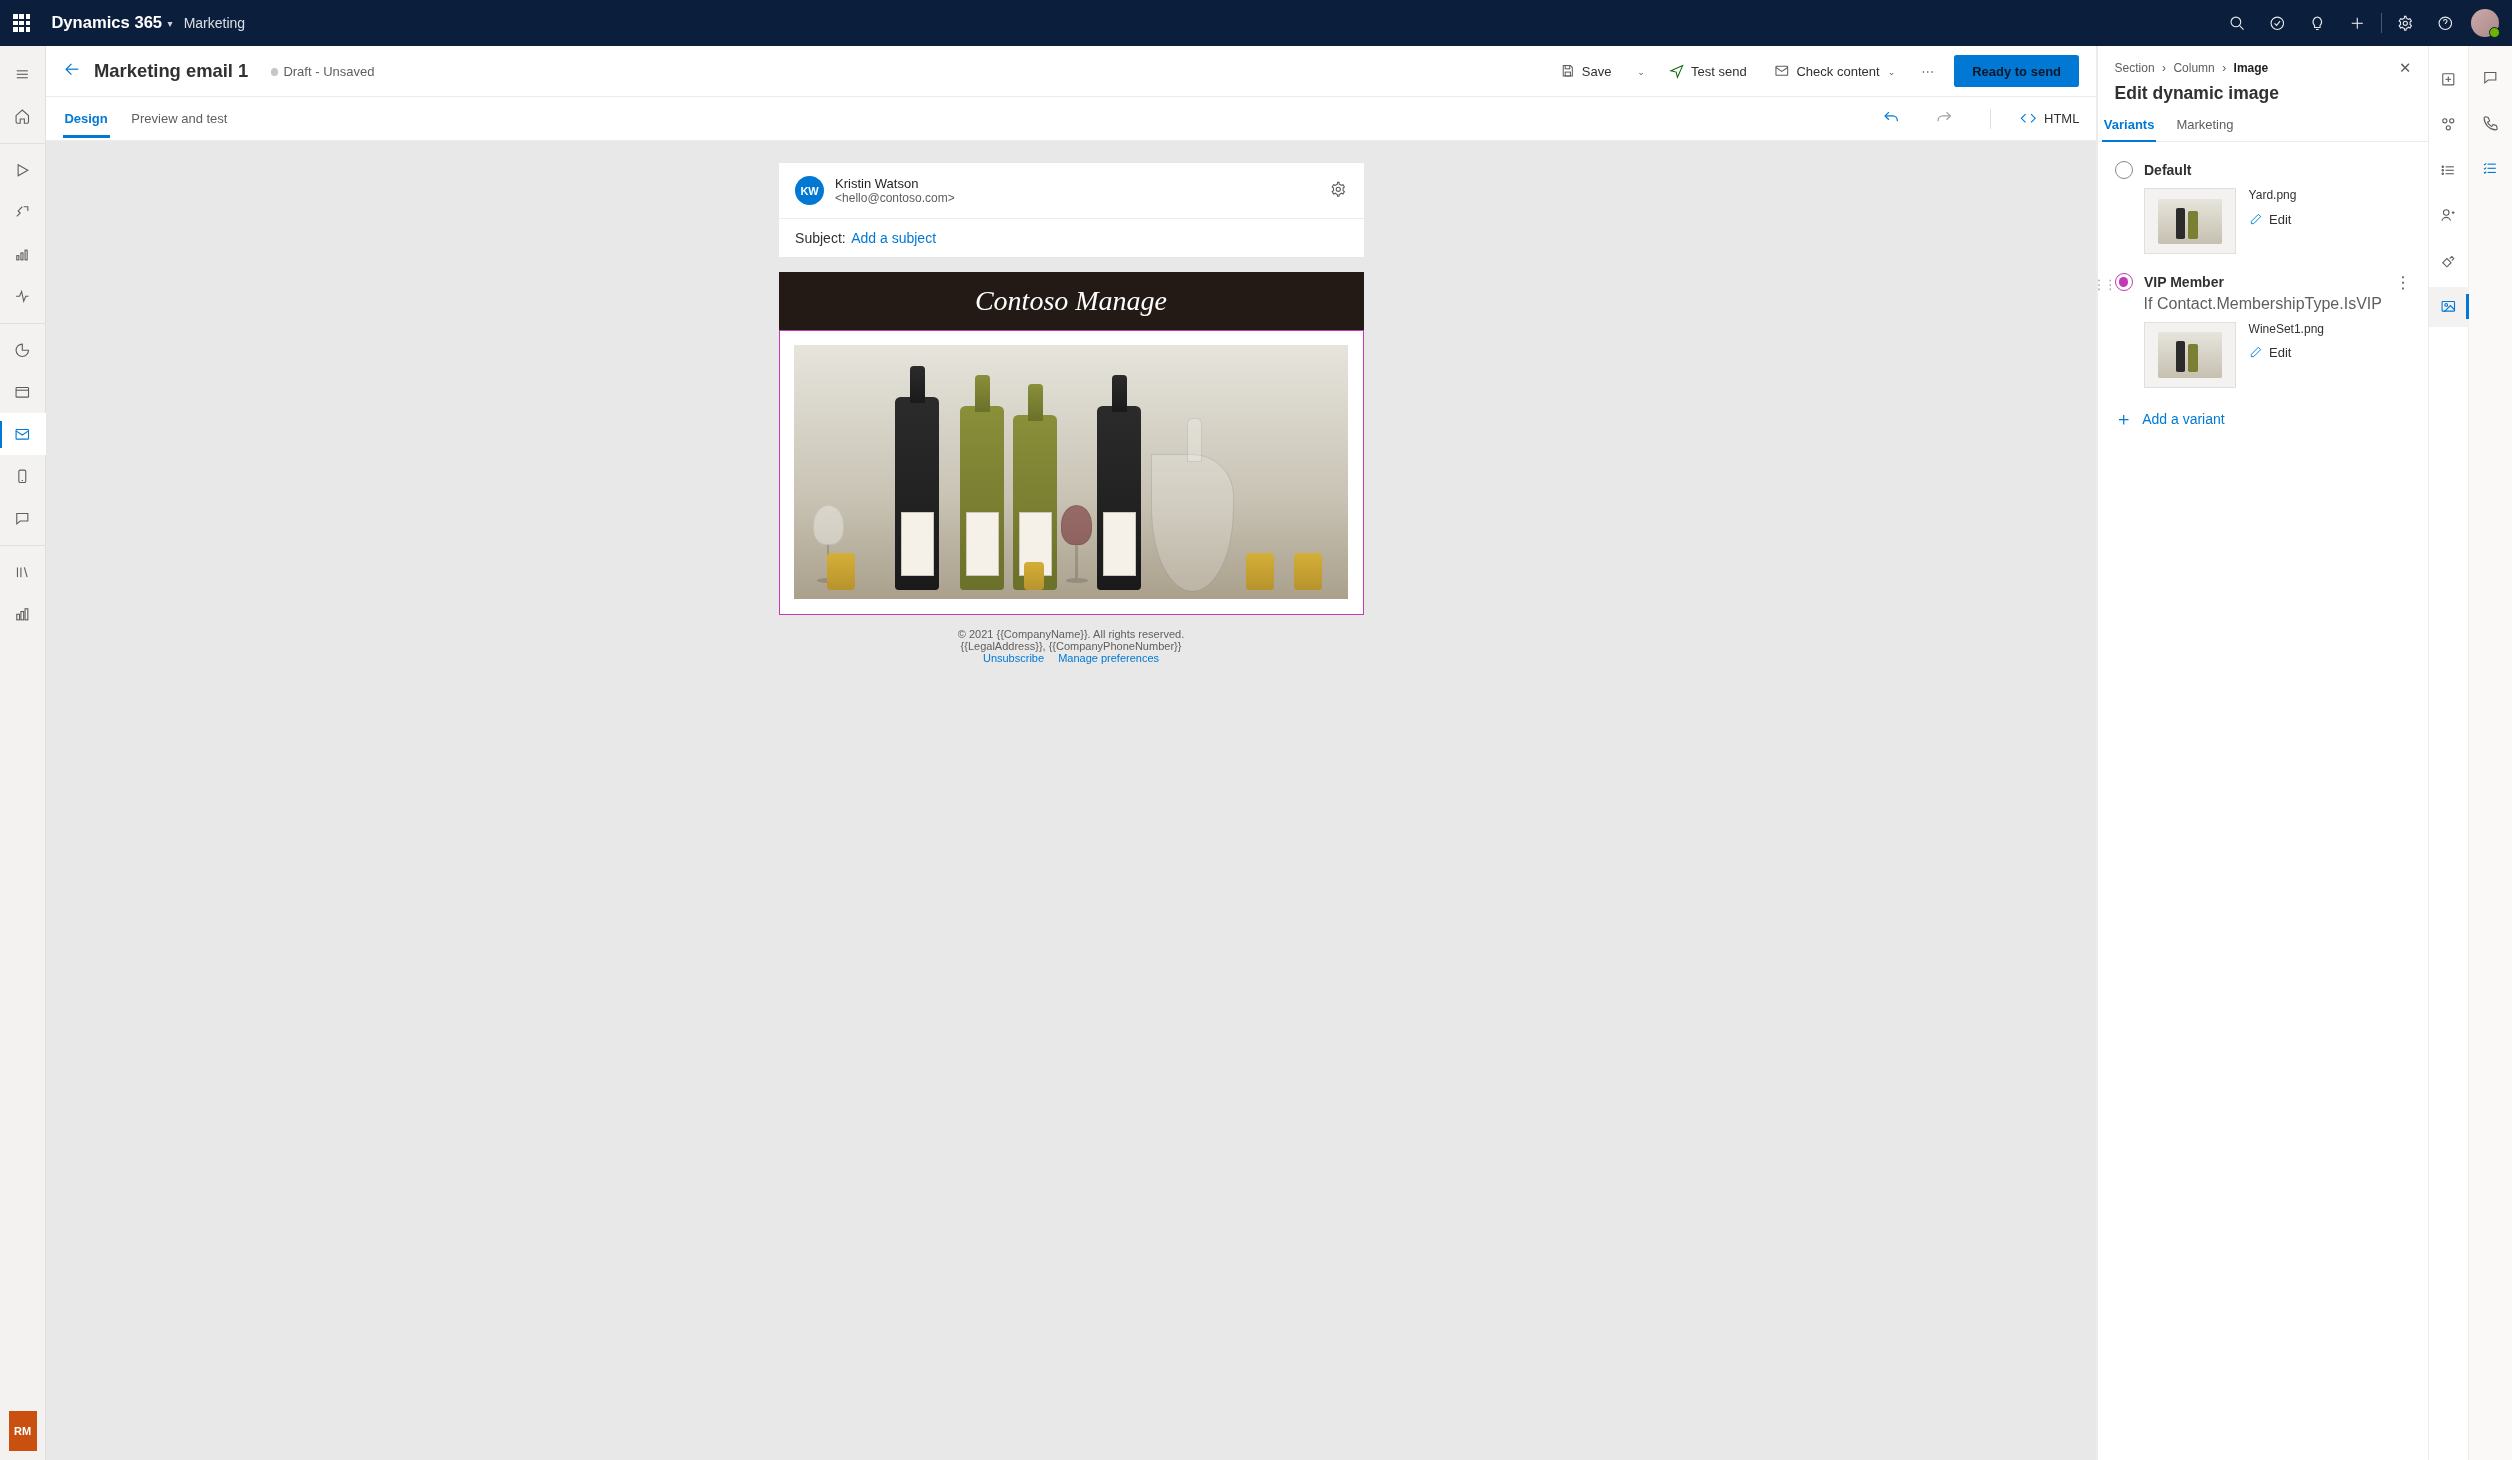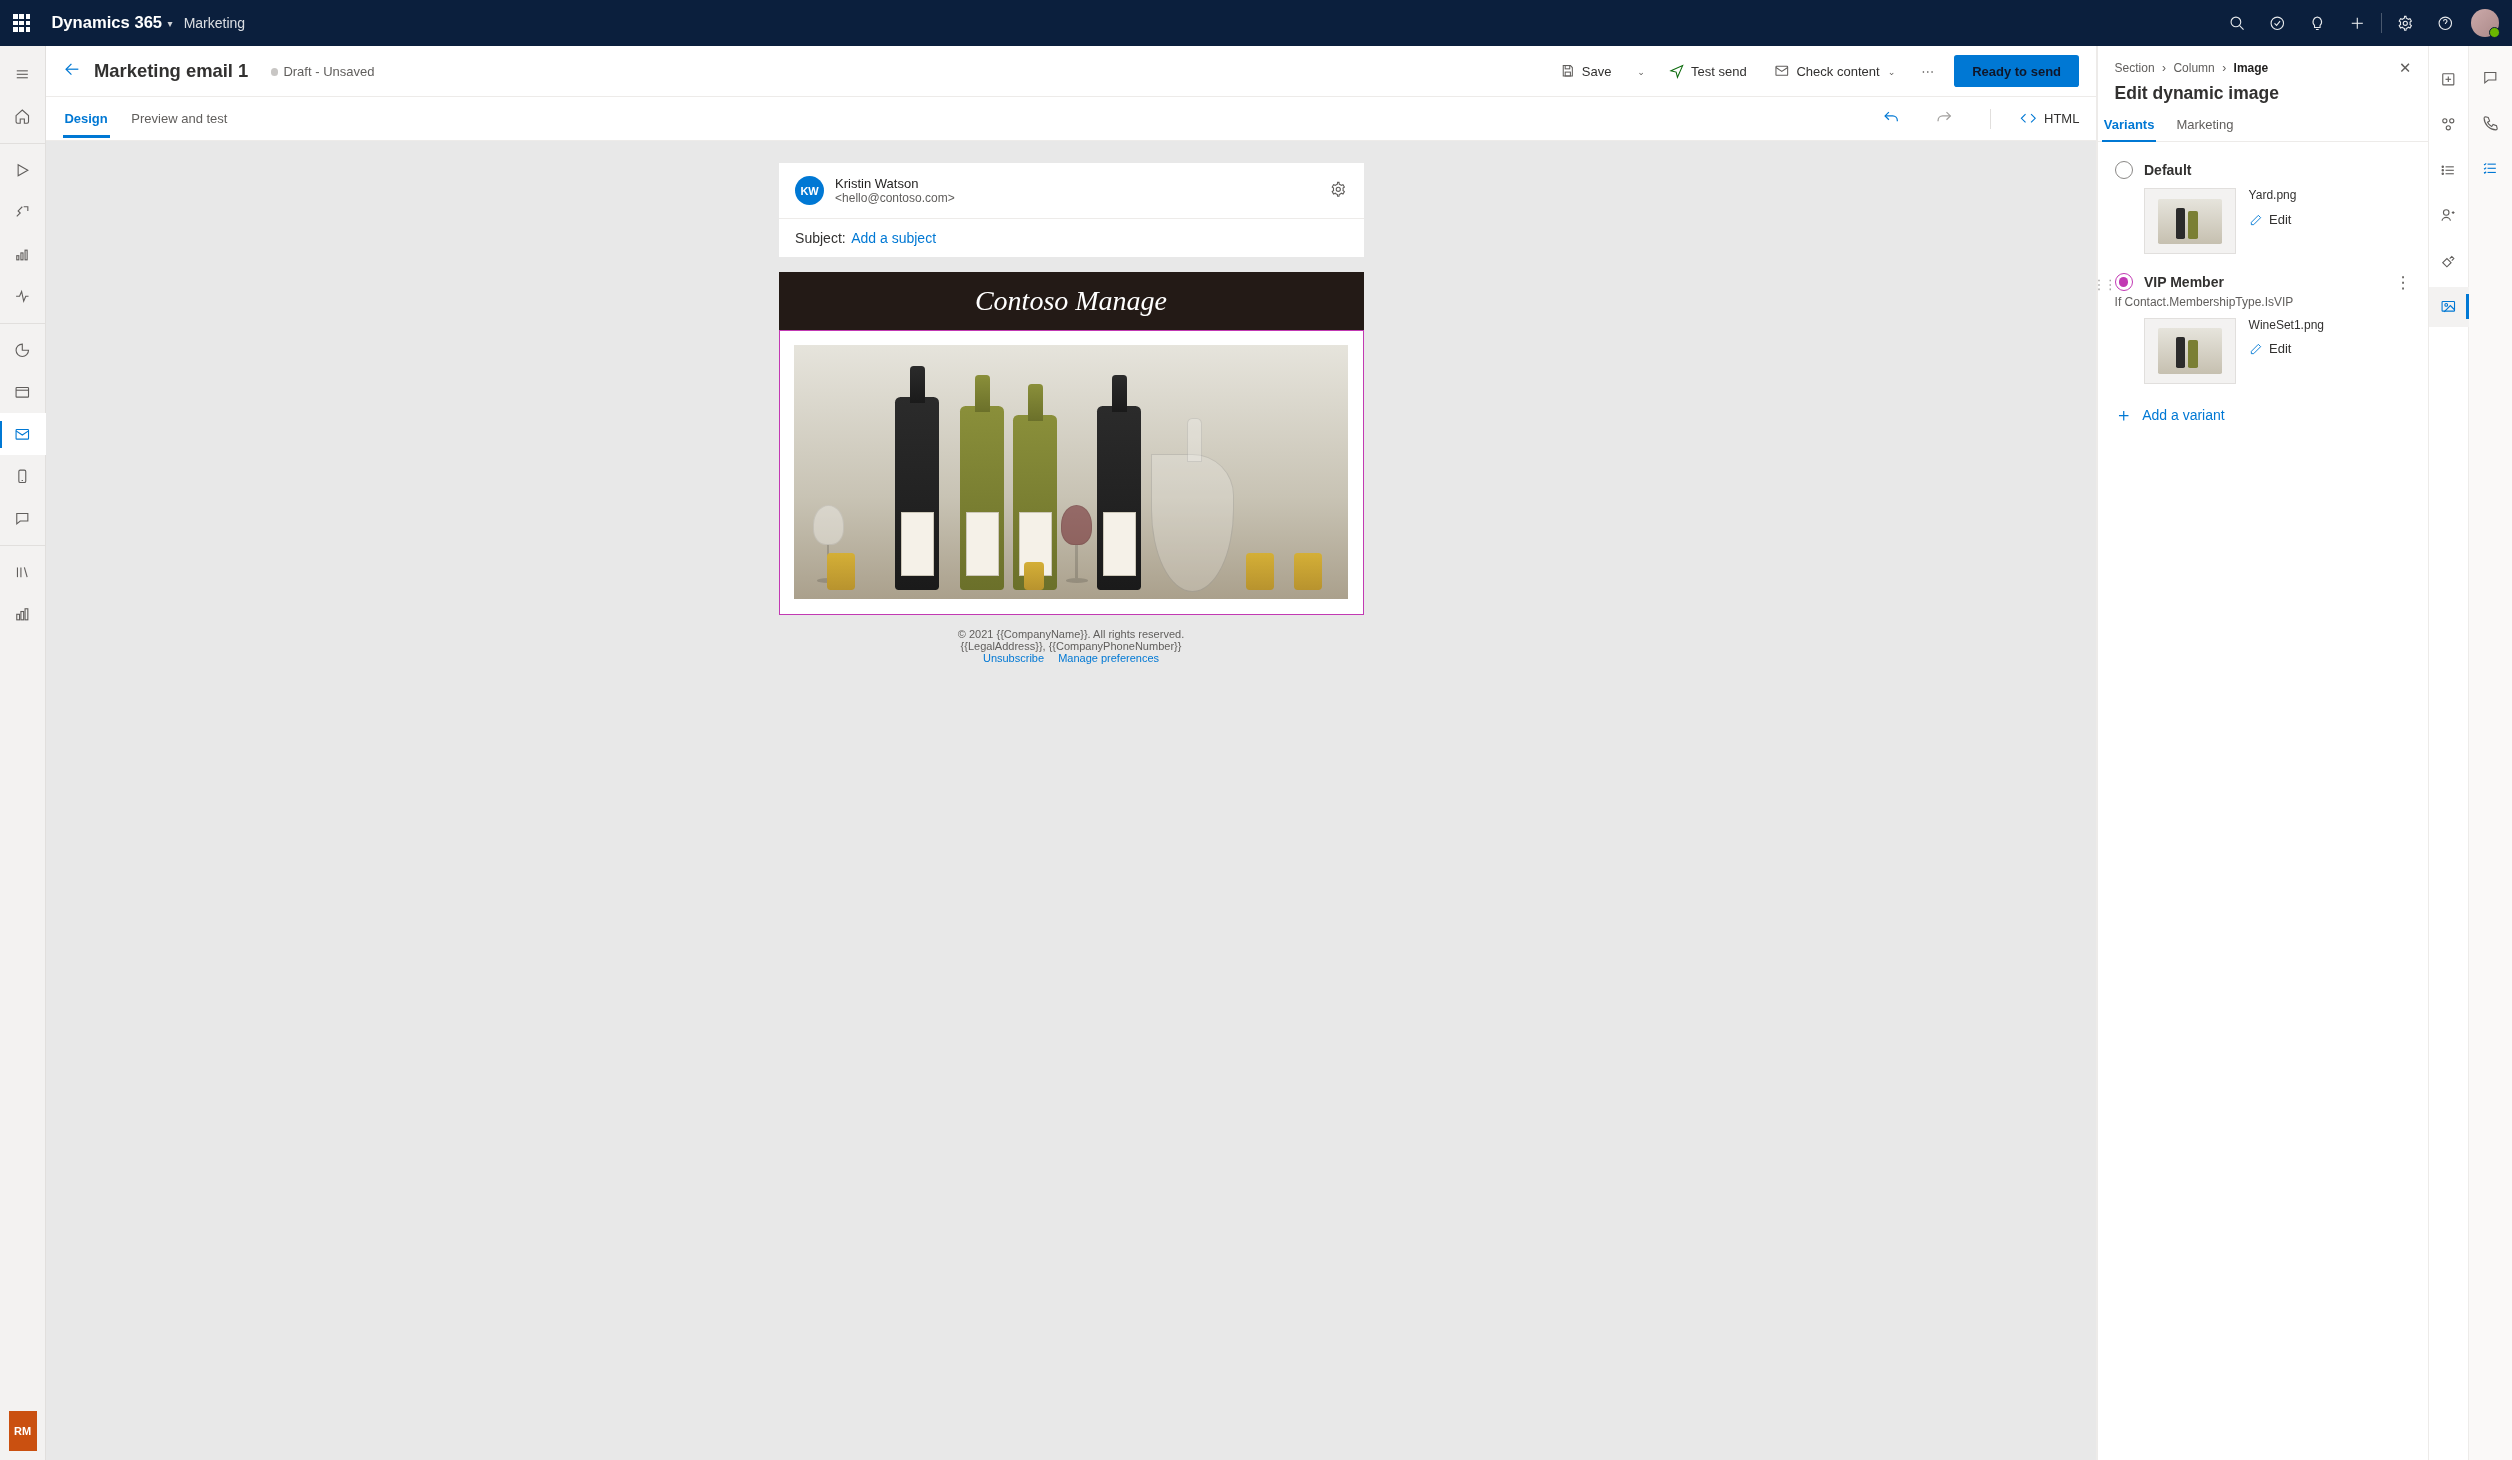--- a/index.html
+++ b/index.html
@@ -101,29 +101,29 @@
 .variant.sel { }
 .variant .row1{ display:flex; align-items:center; gap:11px;}
 .radio{ width:18.4px; height:18.4px; border:1.8px solid #8a8886; border-radius:50%; display:flex; align-items:center; justify-content:center;}
 .radio.pink{ border-color:#c239b3;}
 .radio.pink .dot{ width:9.2px; height:9.2px; background:#c239b3; border-radius:50%;}
 .variant .vname{ font-size:14px; font-weight:600;}
 .variant .grip{ position:absolute; left:-5.5px; top:13px; color:#a19f9d; font-size:13px; letter-spacing:-1.8px; display:none;}
 .variant.sel .grip{display:block;}
 .variant .kebab{ position:absolute; right:16.6px; top:9.2px; color:#605e5c; cursor:pointer; font-size:16.6px; display:none;}
 .variant.sel .kebab{display:block;}
-.variant .cond{ font-size:12px; color:#605e5c; margin-top:-5.5px;}
+.variant .cond{ font-size:16px; color:#605e5c; margin-left:29px; margin-top:-5.5px;}
 .vbody{ display:flex; gap:13px; margin-left:29px; align-items:flex-start;}
 .thumb{ width:92px; height:66px; border:0.9px solid #e1dfdd; background:#f3f2f1; position:relative; overflow:hidden;}
 .thumb .mini{ position:absolute; inset:9.2px 13px 9.2px 13px; background:linear-gradient(180deg,#e6e4dc,#c6c0b0); border-radius:1.8px;}
 .thumb .mini::after{content:""; position:absolute; left:28%; bottom:5.5px; width:9.2px; height:31px; background:#2b2b2b; border-radius:1.8px;}
 .thumb .mini::before{content:""; position:absolute; left:48%; bottom:5.5px; width:9.2px; height:28px; background:#7a7f34; border-radius:1.8px;}
 .vinfo{ display:flex; flex-direction:column; gap:9.2px;}
 .fname{ font-size:12px; color:#323130;}
-.editlink{ display:flex; align-items:flex-end; gap:6.4px; color:#323130; cursor:pointer; font-size:13px;}
+.editlink{ display:flex; align-items:flex-start; gap:6.4px; color:#323130; cursor:pointer; font-size:13px;}
 .editlink svg{ stroke:#0078d4;}
 .addv{ display:flex; align-items:center; gap:9.2px; color:#0078d4; padding:13px 16.6px; cursor:pointer; font-size:14px;}
 .addv .plus{ font-size:18.4px; line-height:1;}
 
 
 .toolrail { width:40px; border-left:0.9px solid #edebe9; display:flex; flex-direction:column; align-items:center; padding-top:13px; gap:5.5px;}
 .toolrail .titem{ width:40px; height:40px; display:flex; align-items:center; justify-content:center; cursor:pointer; position:relative;}
 .toolrail .titem.sel{ background:#f3f2f1;}
 .toolrail .titem.sel::after{content:""; position:absolute; right:0; top:7.4px; bottom:7.4px; width:2.8px; background:#0078d4;}
 .toolrail .titem svg{ stroke:#605e5c;}

